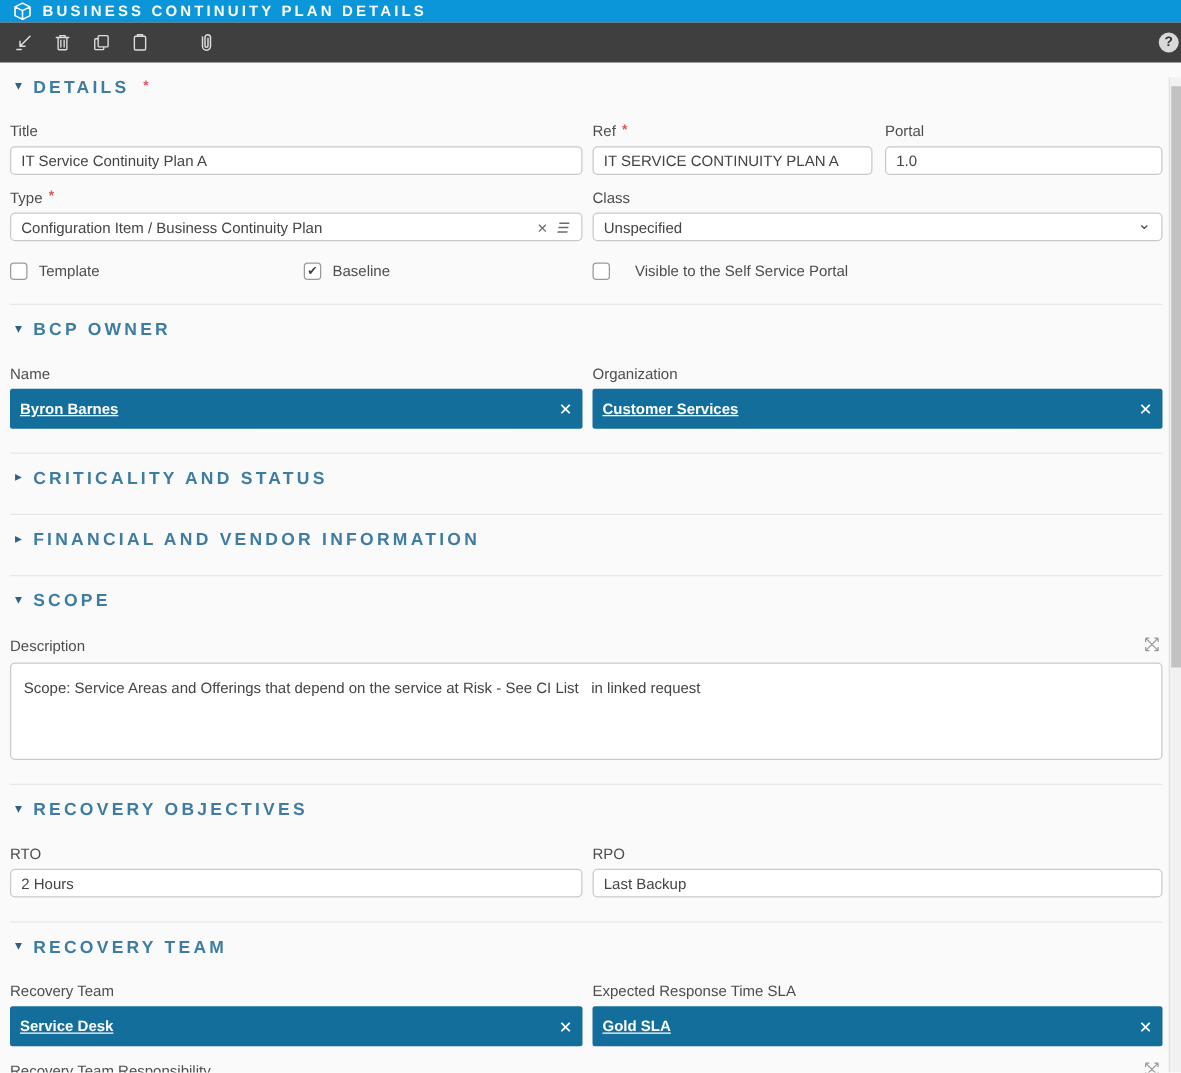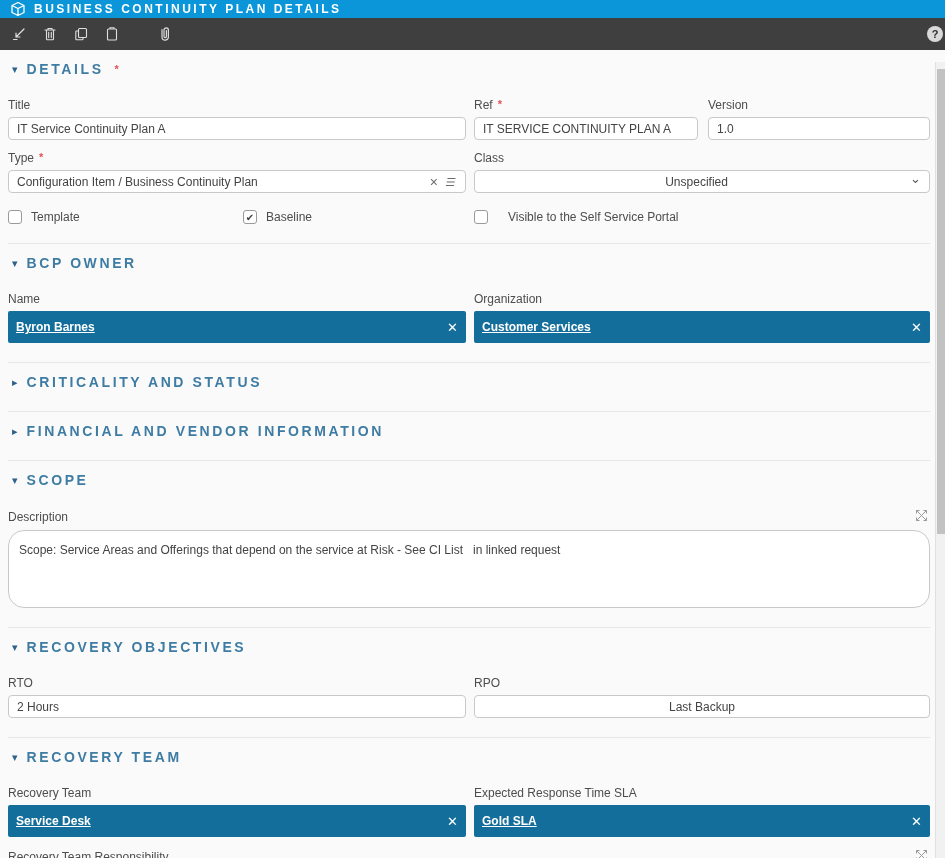--- a/index.html
+++ b/index.html
@@ -24,42 +24,42 @@
   .section + .section { border-top:1px solid #e7e7e7; margin-top:19px; }
   .section-header { display:flex; align-items:center; gap:9px; padding:3px 0 2px 4px; cursor:pointer; }
   .caret { color:#2e618a; font-size:11px; line-height:1; }
   .section-title { color:#3E7CA3; font-size:14px; letter-spacing:2.6px; font-weight:bold; }
   .req { color:#E05252; font-size:11px; font-weight:bold; margin-left:2px; }
 
   .row { display:flex; gap:8px; margin-top:19px; }
   .field { display:flex; flex-direction:column; }
   .field label { font-size:12px; color:#4d4d4d; margin-bottom:5px; display:flex; align-items:flex-start; gap:3px; }
   .col-half-l { width:458px; }
-  .col-half-r { width:456px;text-align:center; }
+  .col-half-r { width:456px; }
   .col-ref { width:224px; }
   .col-version { width:222px; margin-left:2px; }
 
   .input { height:23px; background:#fff; border:1px solid #c9c9c9; border-radius:4px; font-size:12px; color:#444; padding:4px 8px; display:flex; align-items:center; }
   .input .val { flex:1; white-space:nowrap; overflow:hidden; }
   .input .clear-x { color:#6b6b6b; font-size:14px; margin:0 6px; cursor:pointer; }
   .select { cursor:pointer; }
   .chevron { color:#555; font-size:13px; line-height:0.5; margin-top:-4px; cursor:pointer; }
 
   .pill { height:23px; background:#146E9B; border-radius:2px; display:flex; align-items:center; padding:16px 8px; }
   .pill a { color:#fff; font-size:12px; font-weight:bold; text-decoration:underline; cursor:pointer; }
   .pill .remove-x { margin-left:auto; color:#fff; font-size:13px; cursor:pointer; }
 
   .checkbox-row { display:flex; margin-top:17px; }
   .cb-item { display:flex; align-items:center; gap:9px; font-size:12px; color:#4d4d4d; cursor:pointer; }
   .cb-box { width:14px; height:14px; border:1px solid #9a9a9a; border-radius:3px; background:#fff; display:flex; align-items:center; justify-content:center; font-size:10px; color:#3f3f3f; }
   .cb-template { width:235px; }
   .cb-left-group { width:466px; display:flex; }
   .cb-portal { margin-left:0;gap:20px; }
 
-  .textarea { background:#fff; border:1px solid #c9c9c9; border-radius:16px; font-size:12px; color:#444; padding:12px 10px; white-space:pre-wrap; }
+  .textarea { background:#fff; border:1px solid #c9c9c9; border-radius:4px; font-size:12px; color:#444; padding:12px 10px; white-space:pre-wrap; }
   .ta-desc { height:78px; }
   .ta-resp { height:84px; padding-top:30px; }
   .label-line { display:flex; align-items:center; margin-top:19px; margin-bottom:5px; }
   .label-line label { font-size:12px; color:#4d4d4d; display:flex; gap:3px; }
   .expand-btn { margin-left:auto; background:none; border:none; cursor:pointer; padding:0; margin-right:2px; }
 
   
   .scrollbar { position:absolute; top:62px; right:0; width:10px; height:796px; background:#f1f1f1; border-left:1px solid #e0e0e0; }
   .scroll-thumb { position:absolute; top:7px; left:1px; width:8px; height:465px; background:#c2c2c2; cursor:pointer; }
 </style>
@@ -128,21 +128,21 @@
           <label>
               <span>Ref</span>
               <span class="req">*</span>
             </label>
           <div class="input">
             <span class="val">IT SERVICE CONTINUITY PLAN A</span>
           </div>
         </div>
         <div class="field col-version">
           <label>
-              <span>Version</span>
+              <span>Portal</span>
             </label>
           <div class="input">
             <span class="val">1.0</span>
           </div>
         </div>
       </div>
 
       <div class="row" style="margin-top:11px;">
         <div class="field col-half-l">
           <label>

